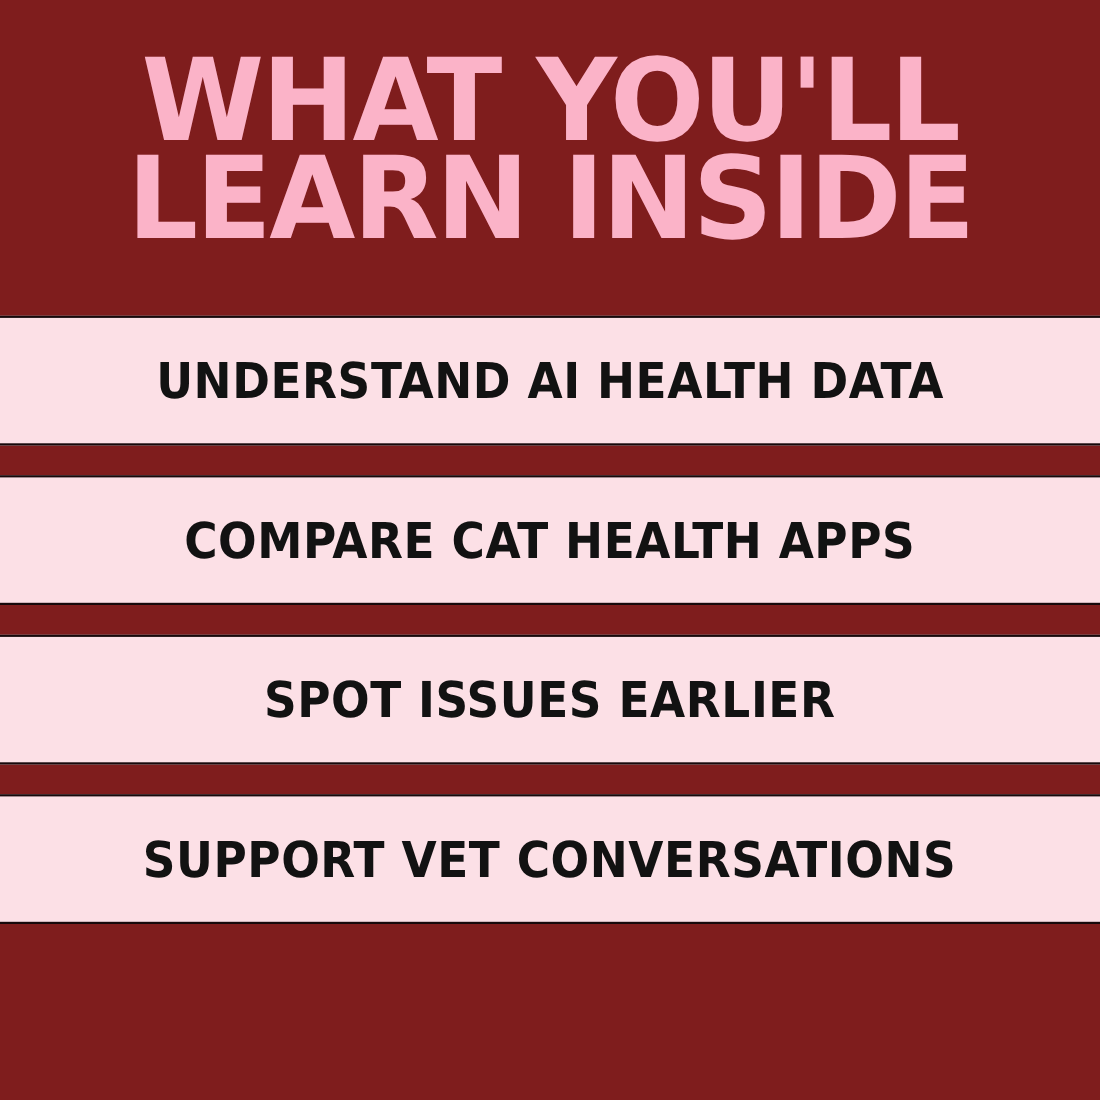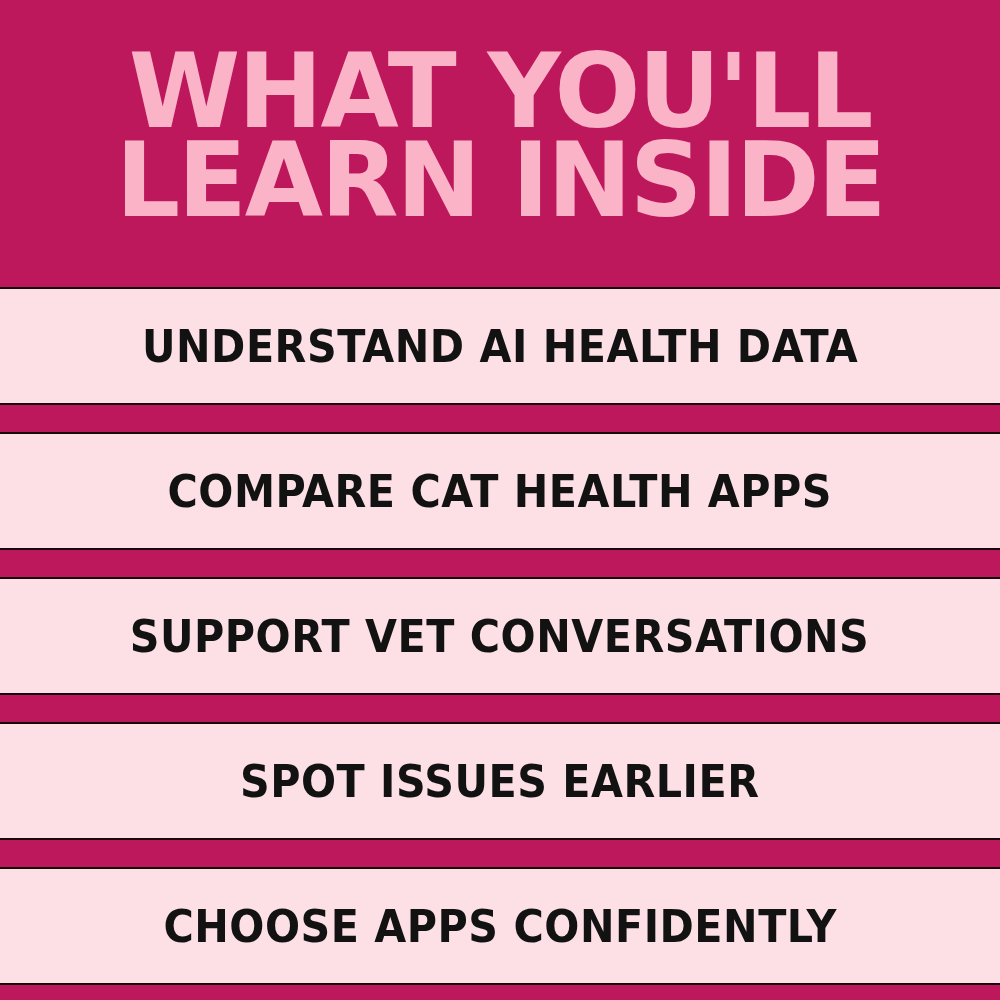--- a/index.html
+++ b/index.html
@@ -10,21 +10,21 @@
     width: 1000px;
     height: 1000px;
     overflow: hidden;
     font-family: "Liberation Sans", "DejaVu Sans", sans-serif;
   }
 
   #poster {
     position: relative;
     width: 1000px;
     height: 1000px;
-    background: #be185d;
+    background: #7f1d1d;
     display: flex;
     flex-direction: column;
     box-sizing: border-box;
   }
 
   
   .title-block {
     position: absolute;
     left: 0;
     top: 47px;
@@ -104,26 +104,23 @@
 
     <div class="band">
       <span class="band-label">UNDERSTAND AI HEALTH DATA</span>
     </div>
 
     <div class="band">
       <span class="band-label">COMPARE CAT HEALTH APPS</span>
     </div>
 
     <div class="band">
-      <span class="band-label">SUPPORT VET CONVERSATIONS</span>
-    </div>
-
-    <div class="band">
       <span class="band-label">SPOT ISSUES EARLIER</span>
     </div>
 
     <div class="band">
-      <span class="band-label">CHOOSE APPS CONFIDENTLY</span>
+      <span class="band-label">SUPPORT VET CONVERSATIONS</span>
     </div>
+
 
   </div>
 
 </div>
 
 </body></html>

